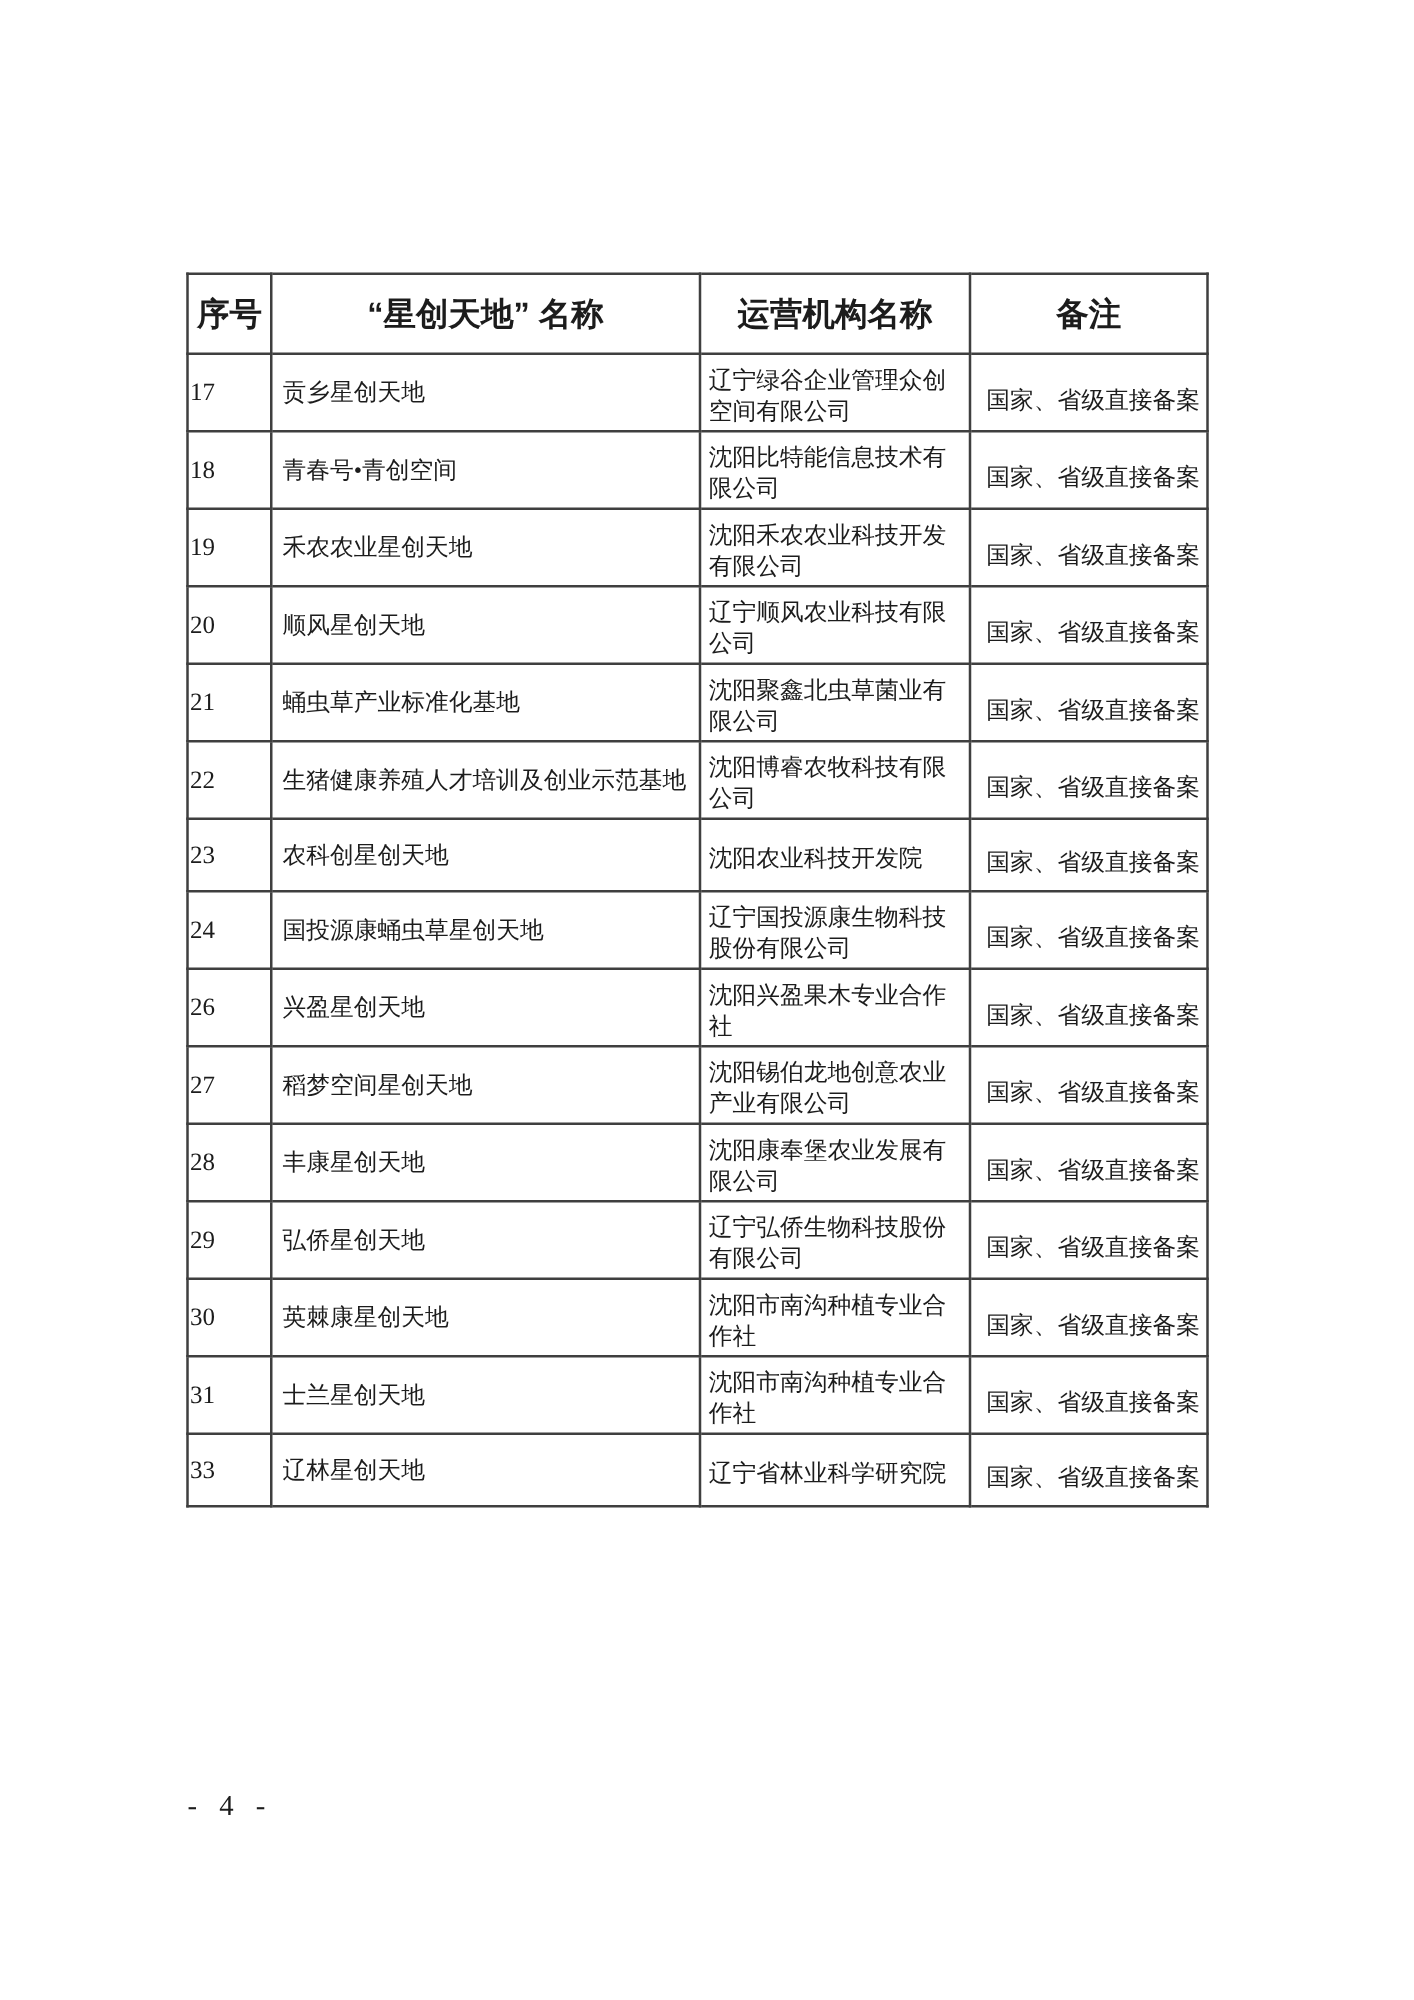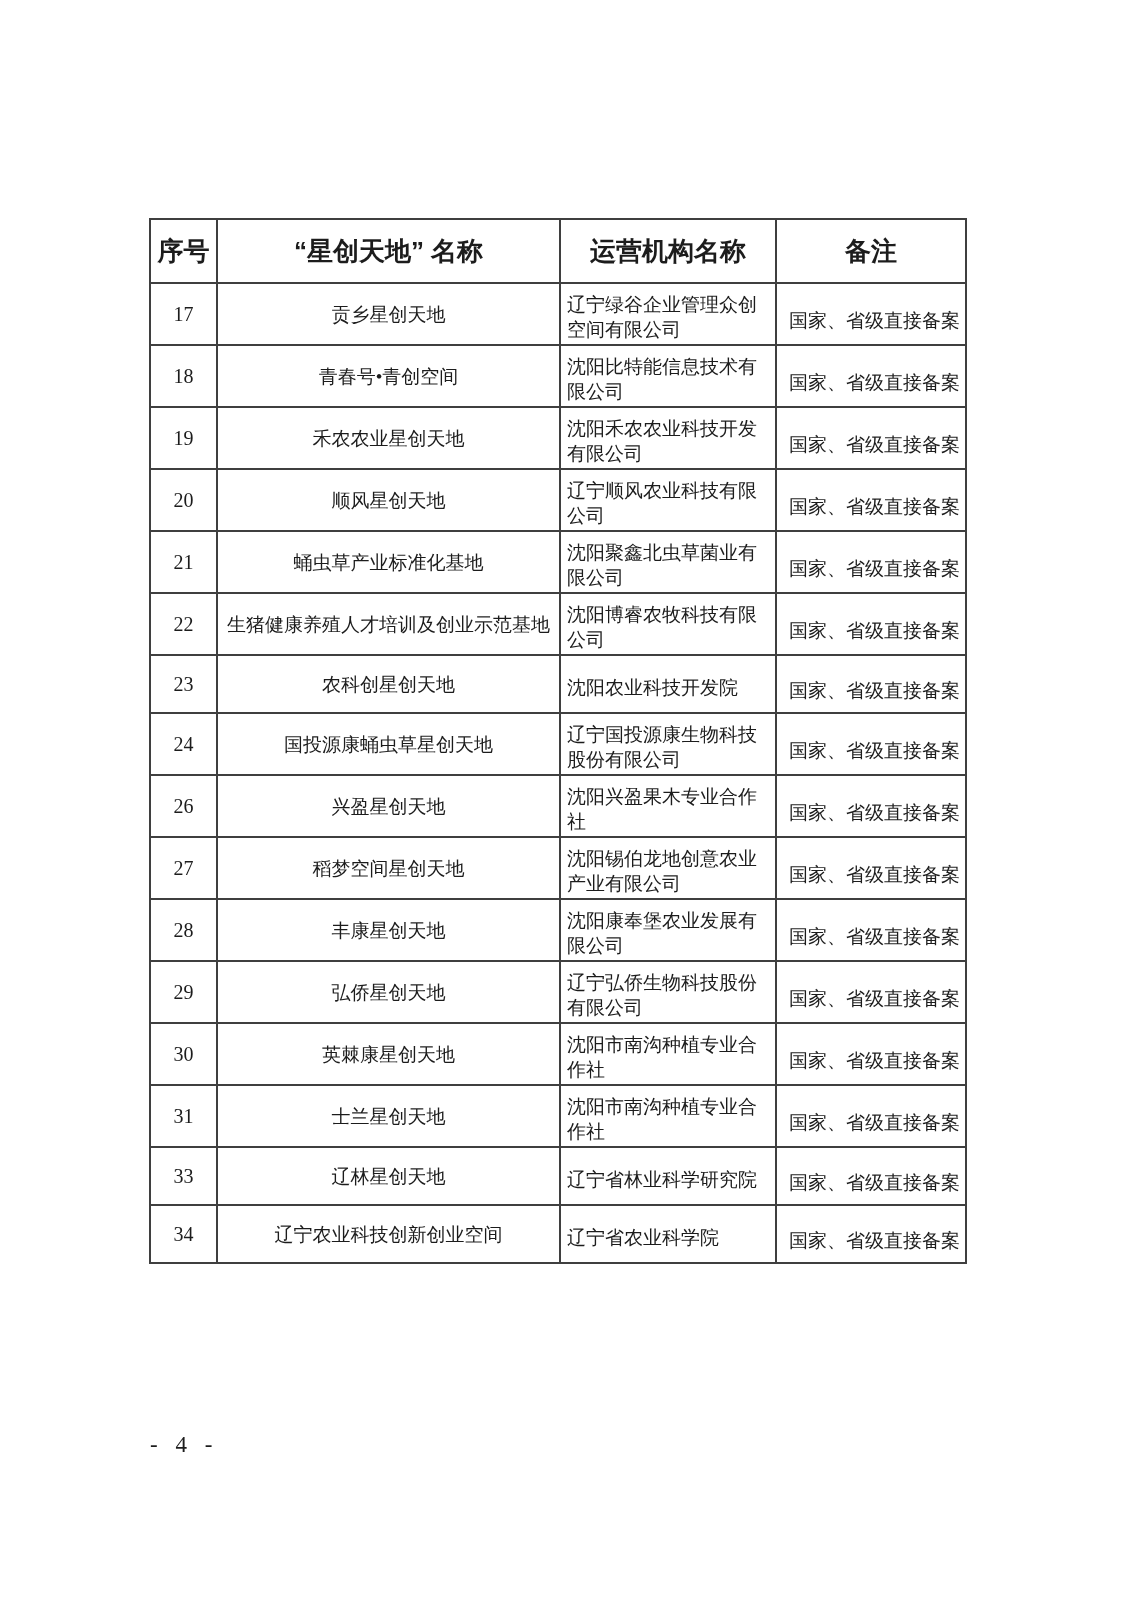--- a/index.html
+++ b/index.html
@@ -35,25 +35,25 @@
   .doc-table th {
     font-family: "Liberation Sans", "DejaVu Sans", sans-serif;
     font-weight: bold;
     font-size: 26px;
     text-align: center;
     height: 60px;
   }
   tr.row-tall  { height: 62px; }
   tr.row-short { height: 58px; }
   td.col-index {
-    text-align: center;
+    text-align: left;
     font-size: 20px;
   }
   td.col-name {
-    text-align: center;
+    text-align: left;
     padding: 2px 8px;
   }
   td.col-operator {
     text-align: left;
     padding: 8px 4px 2px 6px;
   }
   td.col-remark {
     text-align: center;
     padding: 14px 4px 2px 11px;
   }
@@ -169,22 +169,16 @@
       <td class="col-name">士兰星创天地</td>
       <td class="col-operator">沈阳市南沟种植专业合作社</td>
       <td class="col-remark">国家、省级直接备案</td>
     </tr>
     <tr class="row-short">
       <td class="col-index">33</td>
       <td class="col-name">辽林星创天地</td>
       <td class="col-operator">辽宁省林业科学研究院</td>
       <td class="col-remark">国家、省级直接备案</td>
     </tr>
-    <tr class="row-short">
-      <td class="col-index">34</td>
-      <td class="col-name">辽宁农业科技创新创业空间</td>
-      <td class="col-operator">辽宁省农业科学院</td>
-      <td class="col-remark">国家、省级直接备案</td>
-    </tr>
   </tbody>
 </table>
 
 <div class="page-footer">- 4 -</div>
 
 </body></html>

